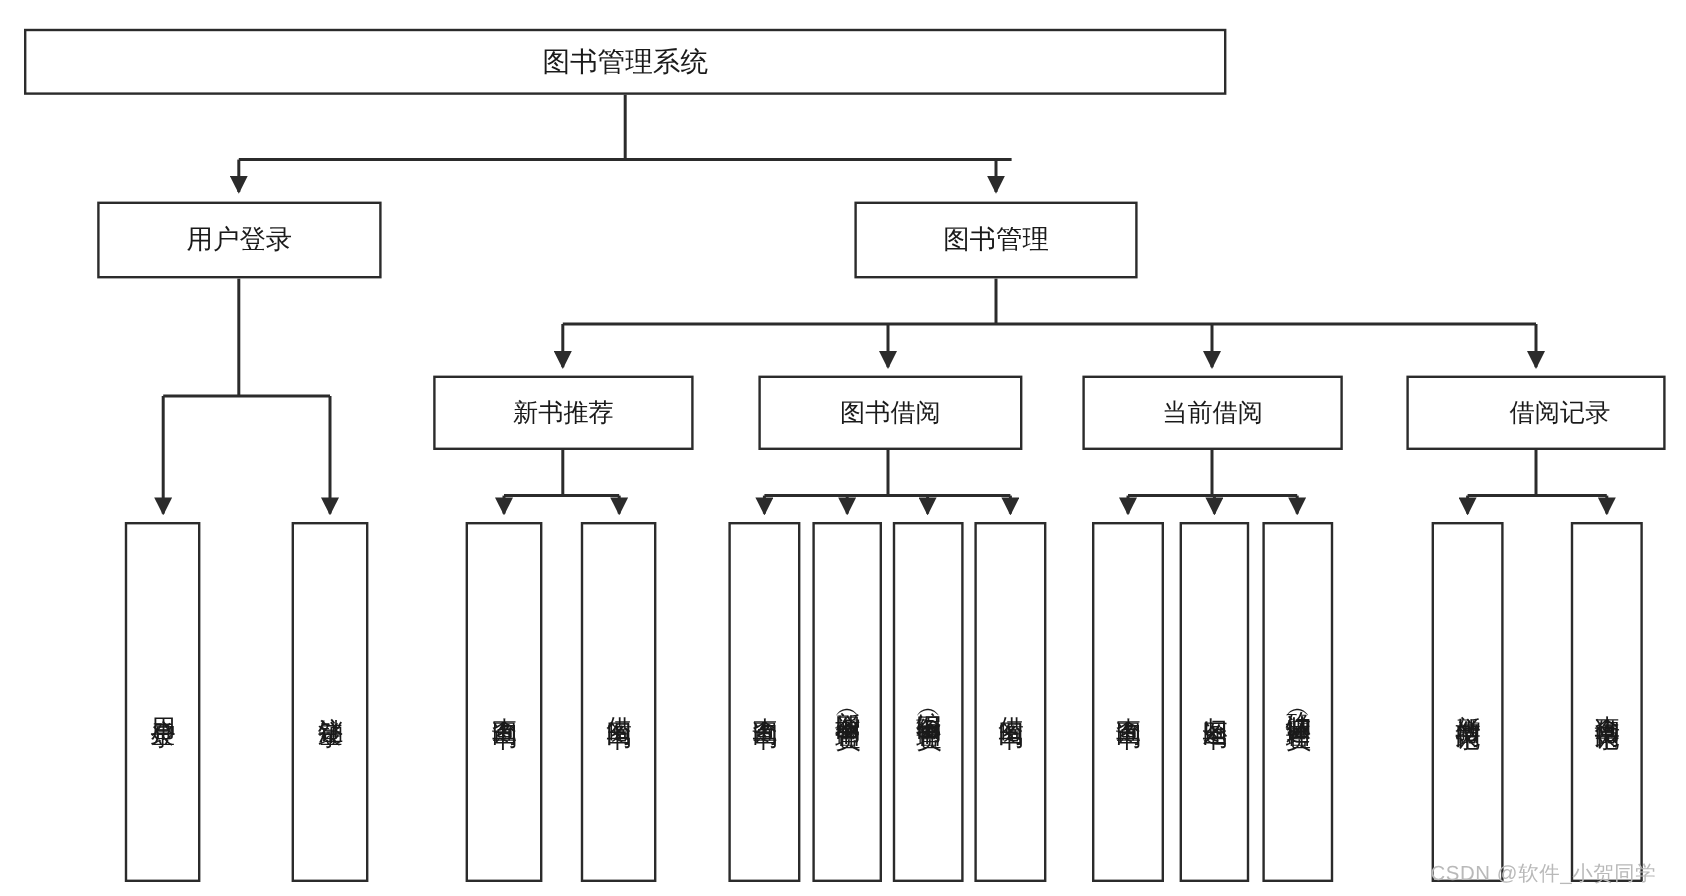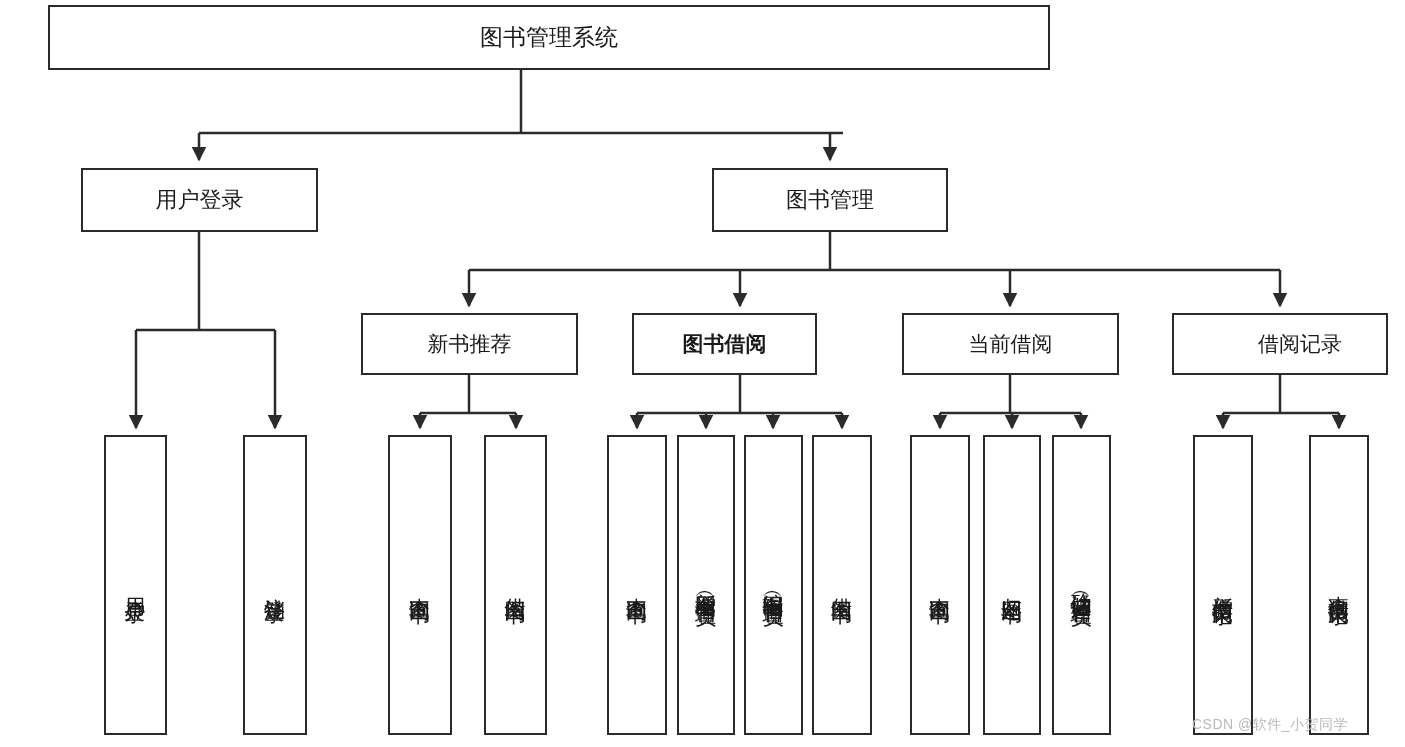--- a/index.html
+++ b/index.html
@@ -56,21 +56,21 @@
     justify-content: center;
     white-space: nowrap;
   }
   .node .label {
     display: block;
   }
   .watermark {
     position: absolute;
     left: 1192px;
     top: 716px;
-    font-size: 14px;
+    font-size: 17px;
     color: #b9b9b9;
     white-space: nowrap;
     letter-spacing: 0.5px;
   }
 </style>
 </head>
 <body>
 
 <div id="canvas">
 
@@ -118,35 +118,35 @@
       <path d="M 1012 413 L 1012 428" marker-end="url(#arrow)"></path>
       <path d="M 1081 413 L 1081 428" marker-end="url(#arrow)"></path>
 
       <path d="M 1280 375 L 1280 413"></path>
       <path d="M 1223 413 L 1339 413"></path>
       <path d="M 1223 413 L 1223 428" marker-end="url(#arrow)"></path>
       <path d="M 1339 413 L 1339 428" marker-end="url(#arrow)"></path>
     </g>
   </svg>
 
-  <div class="node root" style="left:20px; top:5px; width:1002px; height:65px;margin-left:28px;">
+  <div class="node root" style="left:20px; top:24px; width:1002px; height:55px;">
     <span class="label">图书管理系统</span>
   </div>
 
   <div class="node lvl1" style="left:81px; top:168px; width:237px; height:64px;">
     <span class="label">用户登录</span>
   </div>
   <div class="node lvl1" style="left:712px; top:168px; width:236px; height:64px;text-align:right;">
     <span class="label">图书管理</span>
   </div>
 
   <div class="node lvl2" style="left:361px; top:313px; width:217px; height:62px;">
     <span class="label">新书推荐</span>
   </div>
-  <div class="node lvl2" style="left:632px; top:313px; width:185px; height:62px;font-weight:bold;">
+  <div class="node lvl2" style="left:632px; top:313px; width:220px; height:62px;">
     <span class="label">图书借阅</span>
   </div>
   <div class="node lvl2" style="left:902px; top:313px; width:217px; height:62px;text-align:right;">
     <span class="label">当前借阅</span>
   </div>
   <div class="node lvl2" style="left:1172px; top:313px; width:216px; height:62px;padding-left:40px;">
     <span class="label">借阅记录</span>
   </div>
 
   <div class="node leaf" style="left:104px; top:435px; width:63px; height:300px;">

